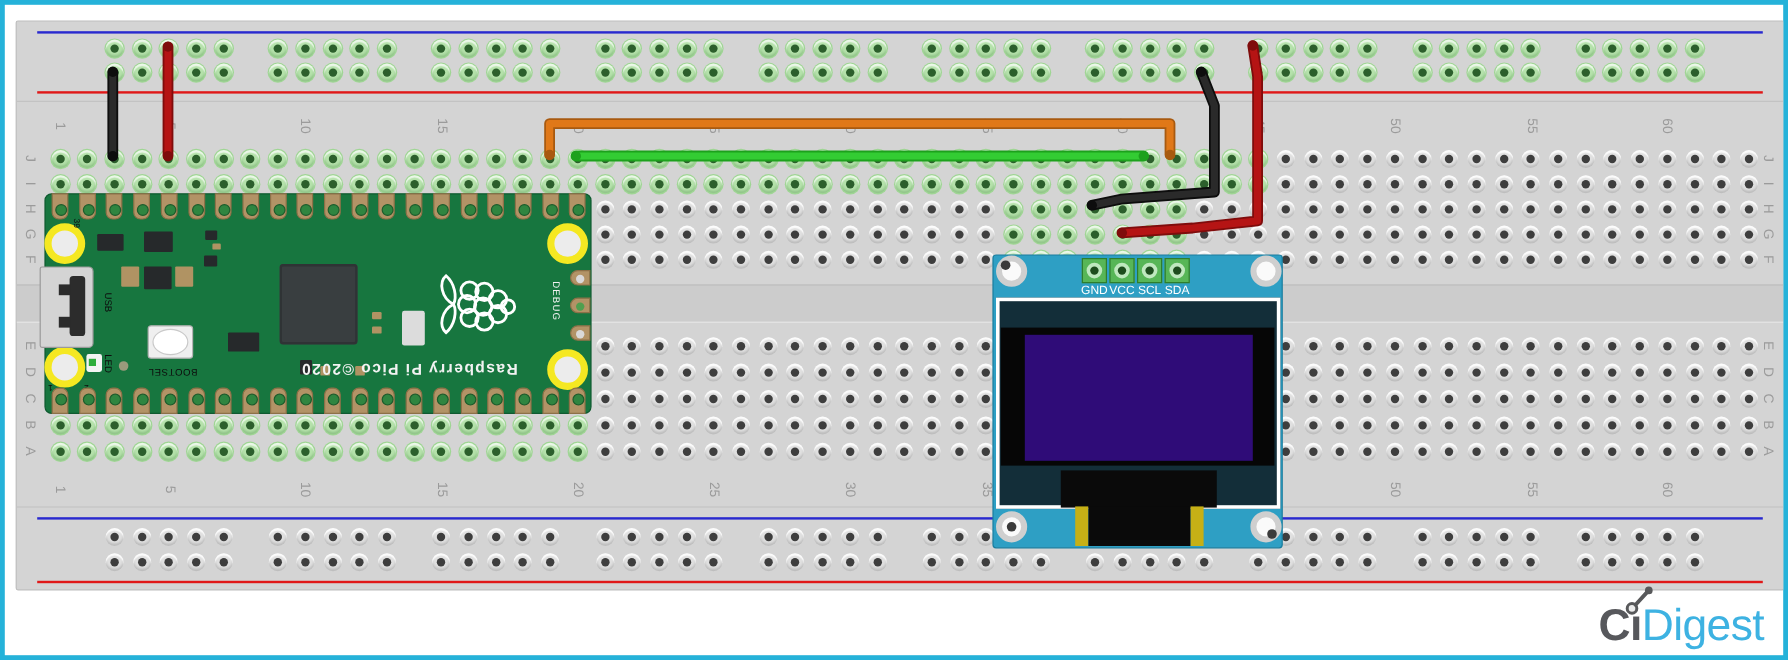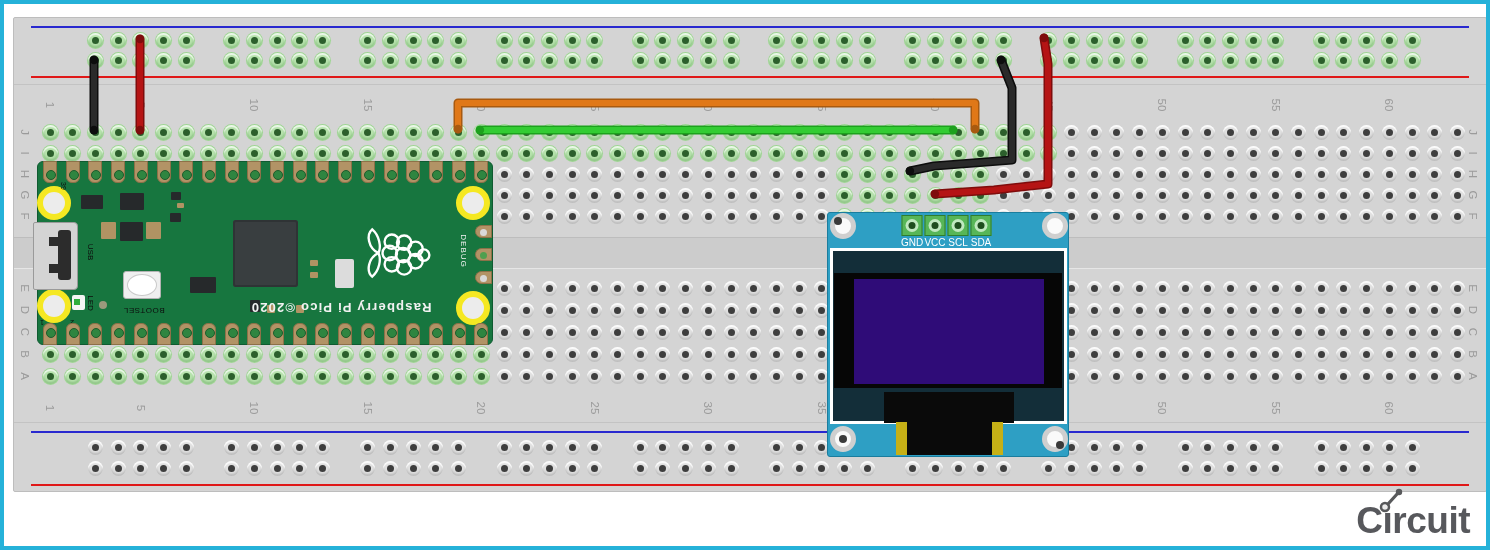--- a/index.html
+++ b/index.html
@@ -1144,15 +1144,15 @@
   <div id="logo">
     <span class="lg-dark">C</span>
     <span class="lg-i">
       <span class="lg-dark">ı</span>
       <svg width="26" height="26" viewBox="0 0 26 26">
         <circle cx="6" cy="20" r="4" fill="#ececec" stroke="#58595b" stroke-width="2.5"></circle>
         <line x1="9" y1="17" x2="19" y2="6" stroke="#58595b" stroke-width="3.2" stroke-linecap="round"></line>
         <circle cx="20" cy="5" r="3.2" fill="#58595b"></circle>
       </svg>
     </span>
-    <span class="lg-dark">rcuit</span>
+    <span class="lg-blue">Digest</span>
   </div>
 </div>
 
 </body></html>

